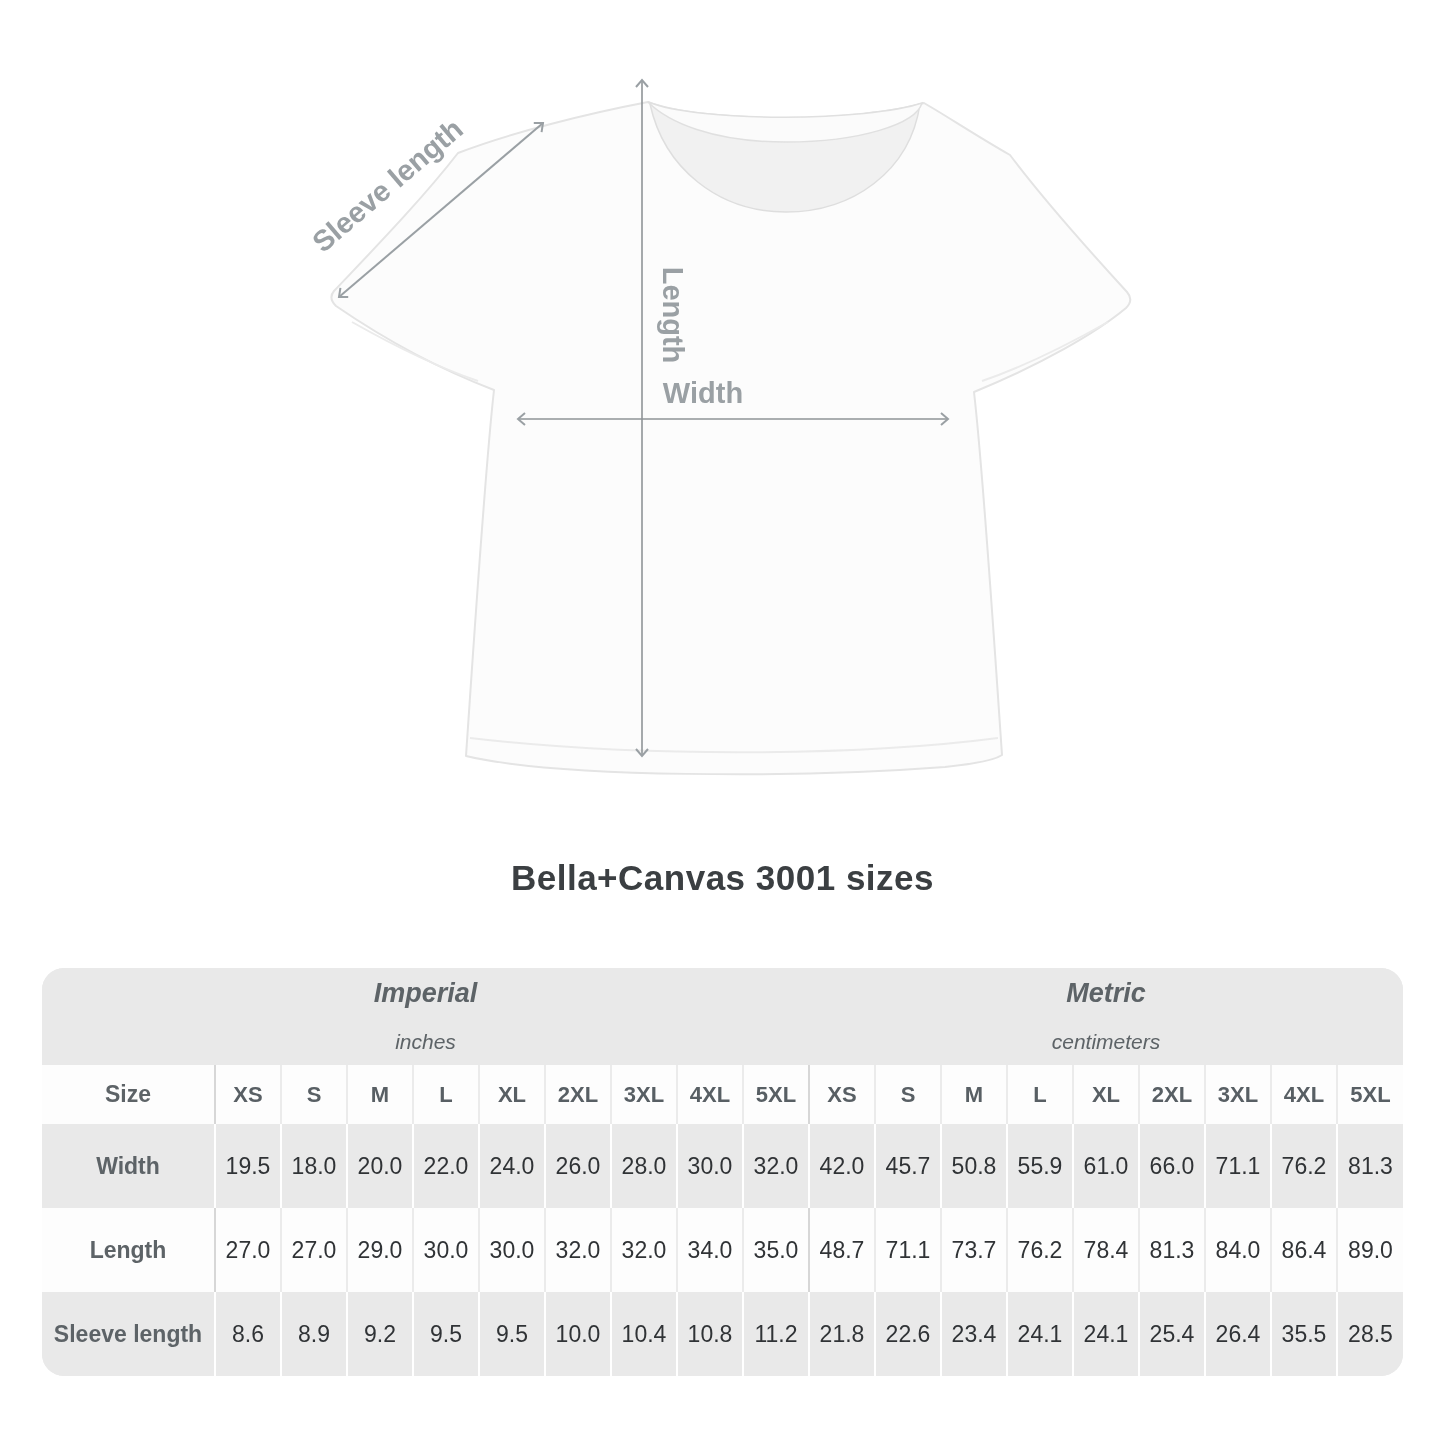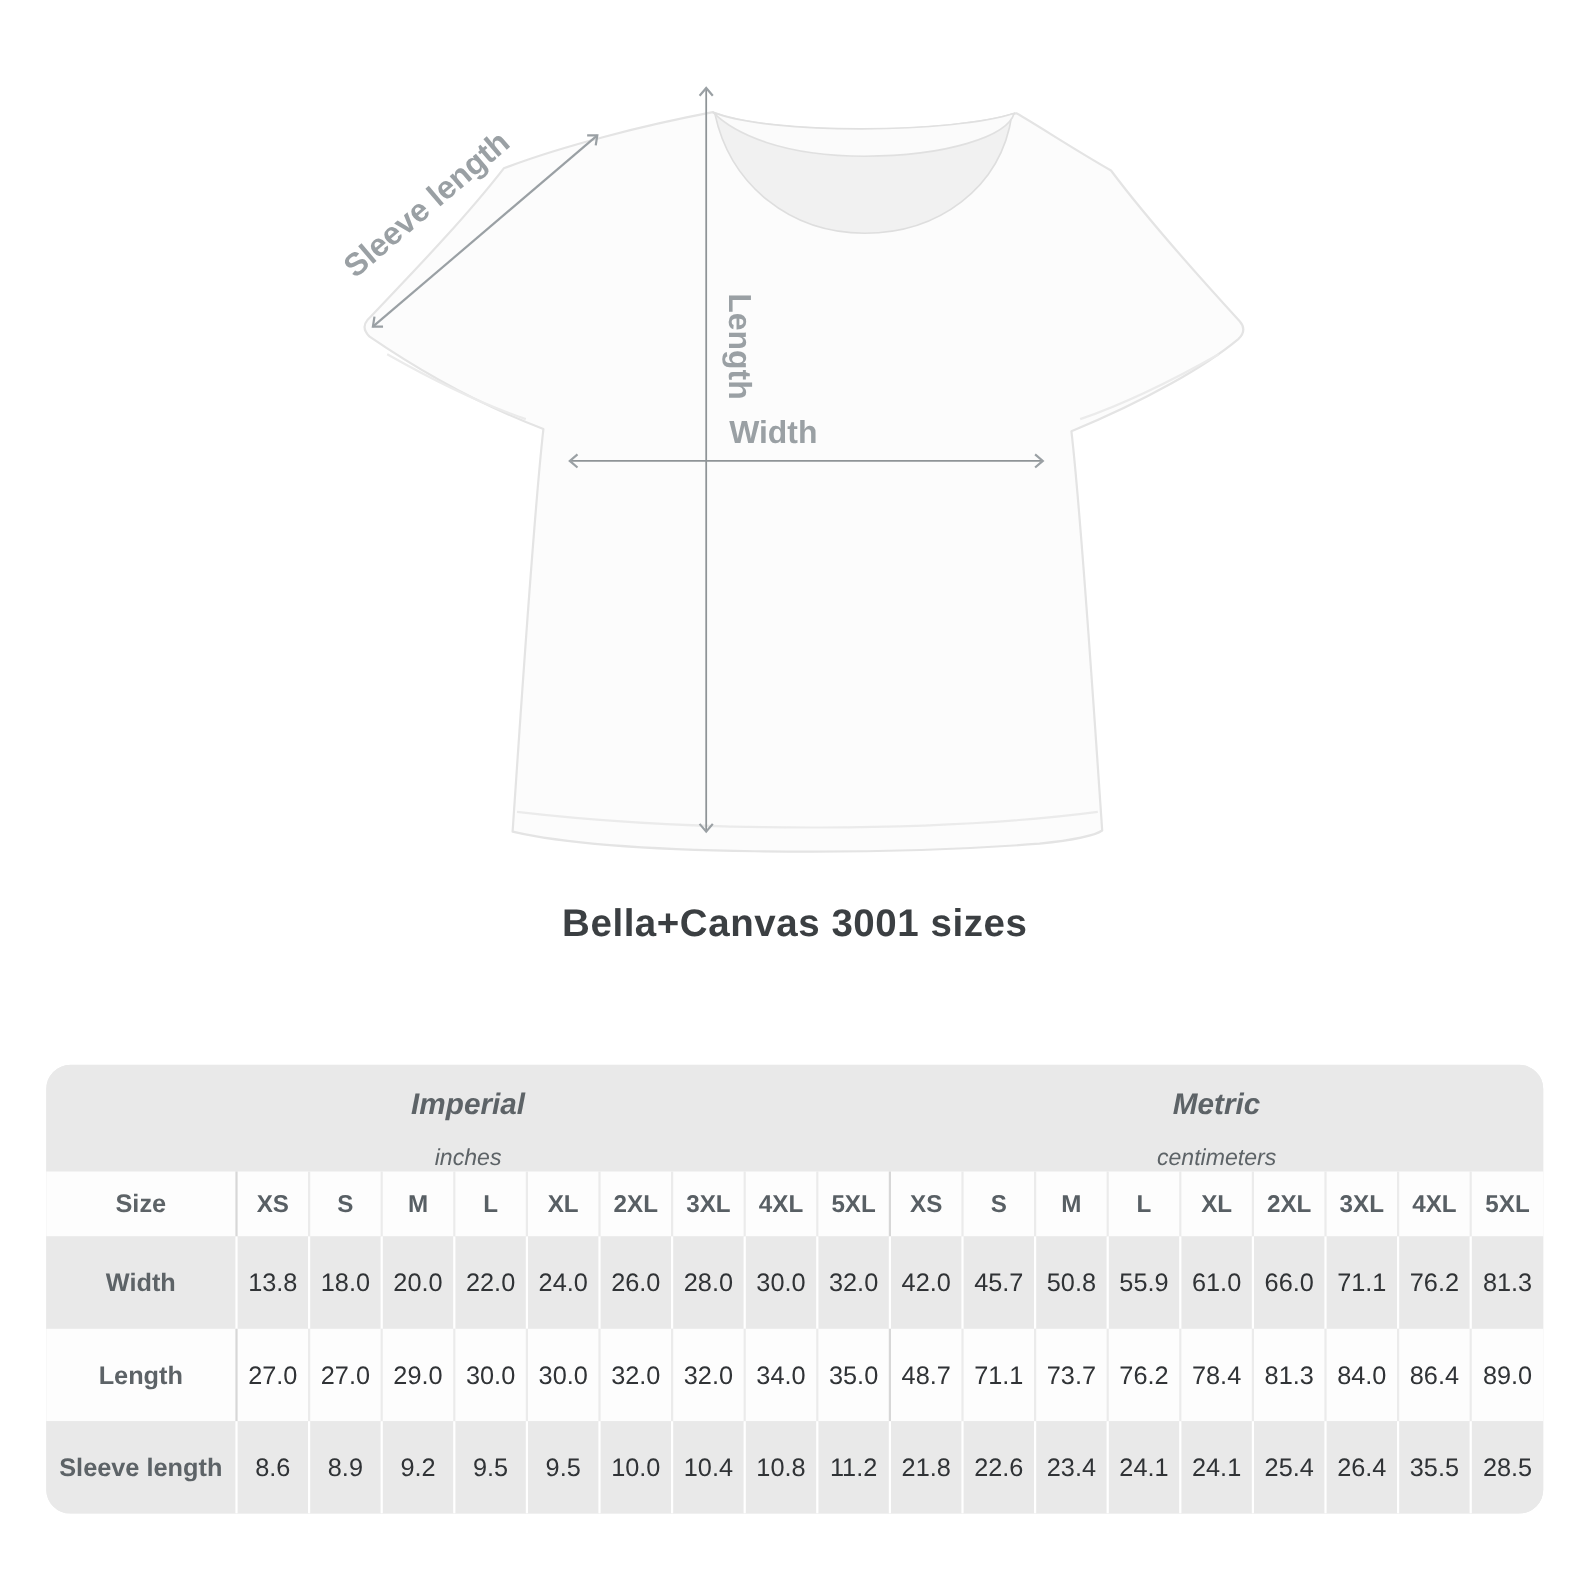--- a/index.html
+++ b/index.html
@@ -3,35 +3,35 @@
 <meta charset="utf-8">
 <style>
   html,body{margin:0;padding:0;background:#ffffff;}
   .page{
     position:relative;width:1445px;height:1445px;background:#ffffff;
     font-family:"Liberation Sans", sans-serif;overflow:hidden;
   }
   .diagram-svg{position:absolute;left:0;top:0;}
   .svg-label{fill:#9aa0a4;font-weight:bold;font-family:"Liberation Sans",sans-serif;}
   .page-title{
-    position:absolute;top:820px;left:0;width:100%;text-align:center;
+    position:absolute;top:858px;left:0;width:100%;text-align:center;
     font-size:35px;font-weight:bold;color:#3b3f42;letter-spacing:0.5px;
   }
   .page-subtitle{
     position:absolute;top:900px;left:0;width:100%;text-align:center;
     font-size:21px;font-style:italic;color:#7e8386;
   }
   .table-wrap{
     position:absolute;left:42px;top:968px;width:1361px;
     border-radius:22px;overflow:hidden;background:#e9e9e9;
   }
   table.size-table{width:100%;border-collapse:collapse;table-layout:fixed;}
   col.c-label{width:173px;}
   tr.band{height:97px;}
-  tr.band td{background:#e9e9e9;text-align:center;vertical-align:top;padding-top:21px;}
+  tr.band td{background:#e9e9e9;text-align:center;vertical-align:top;padding-top:10px;}
   .g-label{font-size:27px;font-weight:bold;font-style:italic;color:#5d6367;}
   .g-unit{font-size:21px;font-style:italic;color:#5d6367;margin-top:21px;}
   tr.sizes{height:59px;}
   tr.r{height:84px;}
   td,th{text-align:center;vertical-align:middle;padding:0;}
   th.rowlabel{font-size:23px;font-weight:bold;color:#5d6367;}
   td.sz{font-size:22px;font-weight:bold;color:#585f64;}
   td.v{font-size:23px;font-weight:normal;color:#303336;}
   tr.lite th.rowlabel{background:#fdfdfd;}
   tr.lite td{background:#fdfdfd;border-left:2px solid #ebebeb;}
@@ -146,21 +146,21 @@
         <td class="sz">L</td>
         <td class="sz">XL</td>
         <td class="sz">2XL</td>
         <td class="sz">3XL</td>
         <td class="sz">4XL</td>
         <td class="sz">5XL</td>
       </tr>
 
       <tr class="r gray">
         <th class="rowlabel">Width</th>
-        <td class="v first">13.8</td>
+        <td class="v first">19.5</td>
         <td class="v">18.0</td>
         <td class="v">20.0</td>
         <td class="v">22.0</td>
         <td class="v">24.0</td>
         <td class="v">26.0</td>
         <td class="v">28.0</td>
         <td class="v">30.0</td>
         <td class="v">32.0</td>
         <td class="v g">42.0</td>
         <td class="v">45.7</td>

